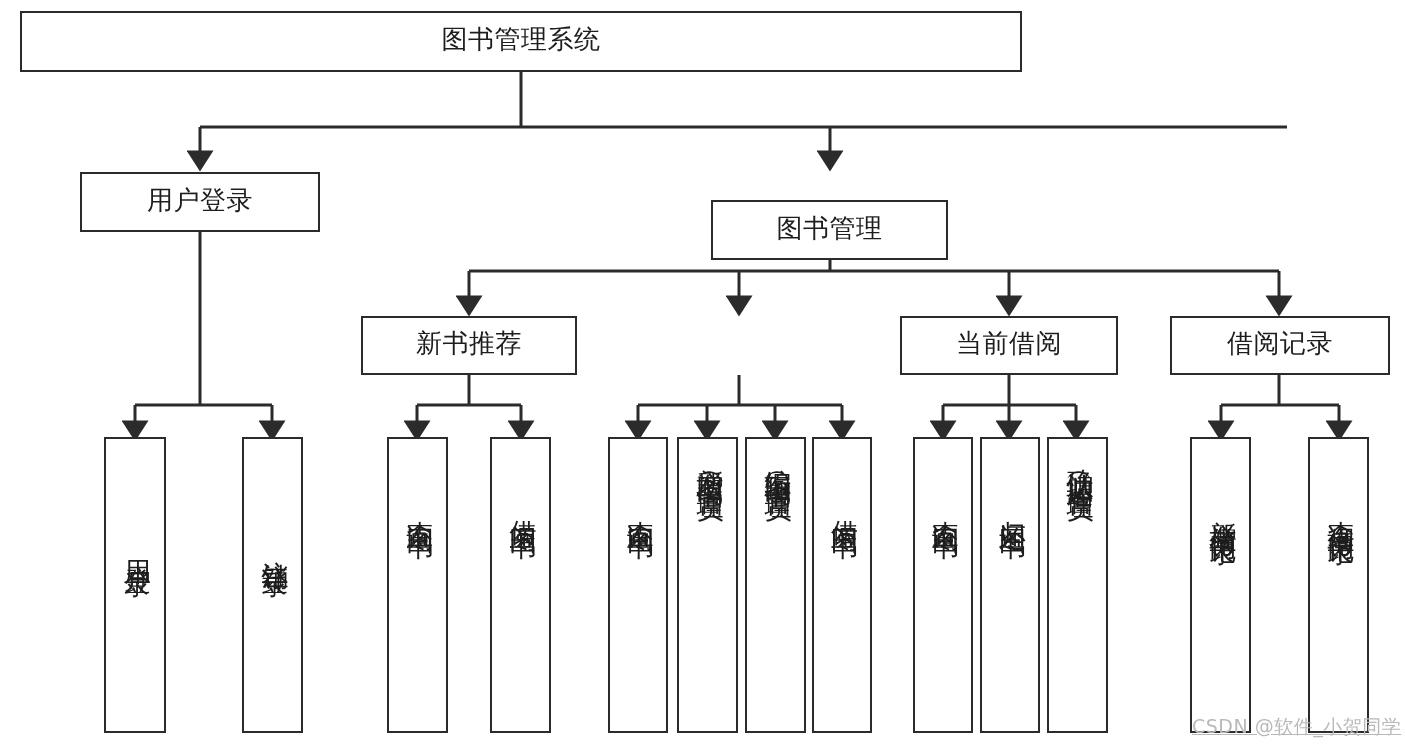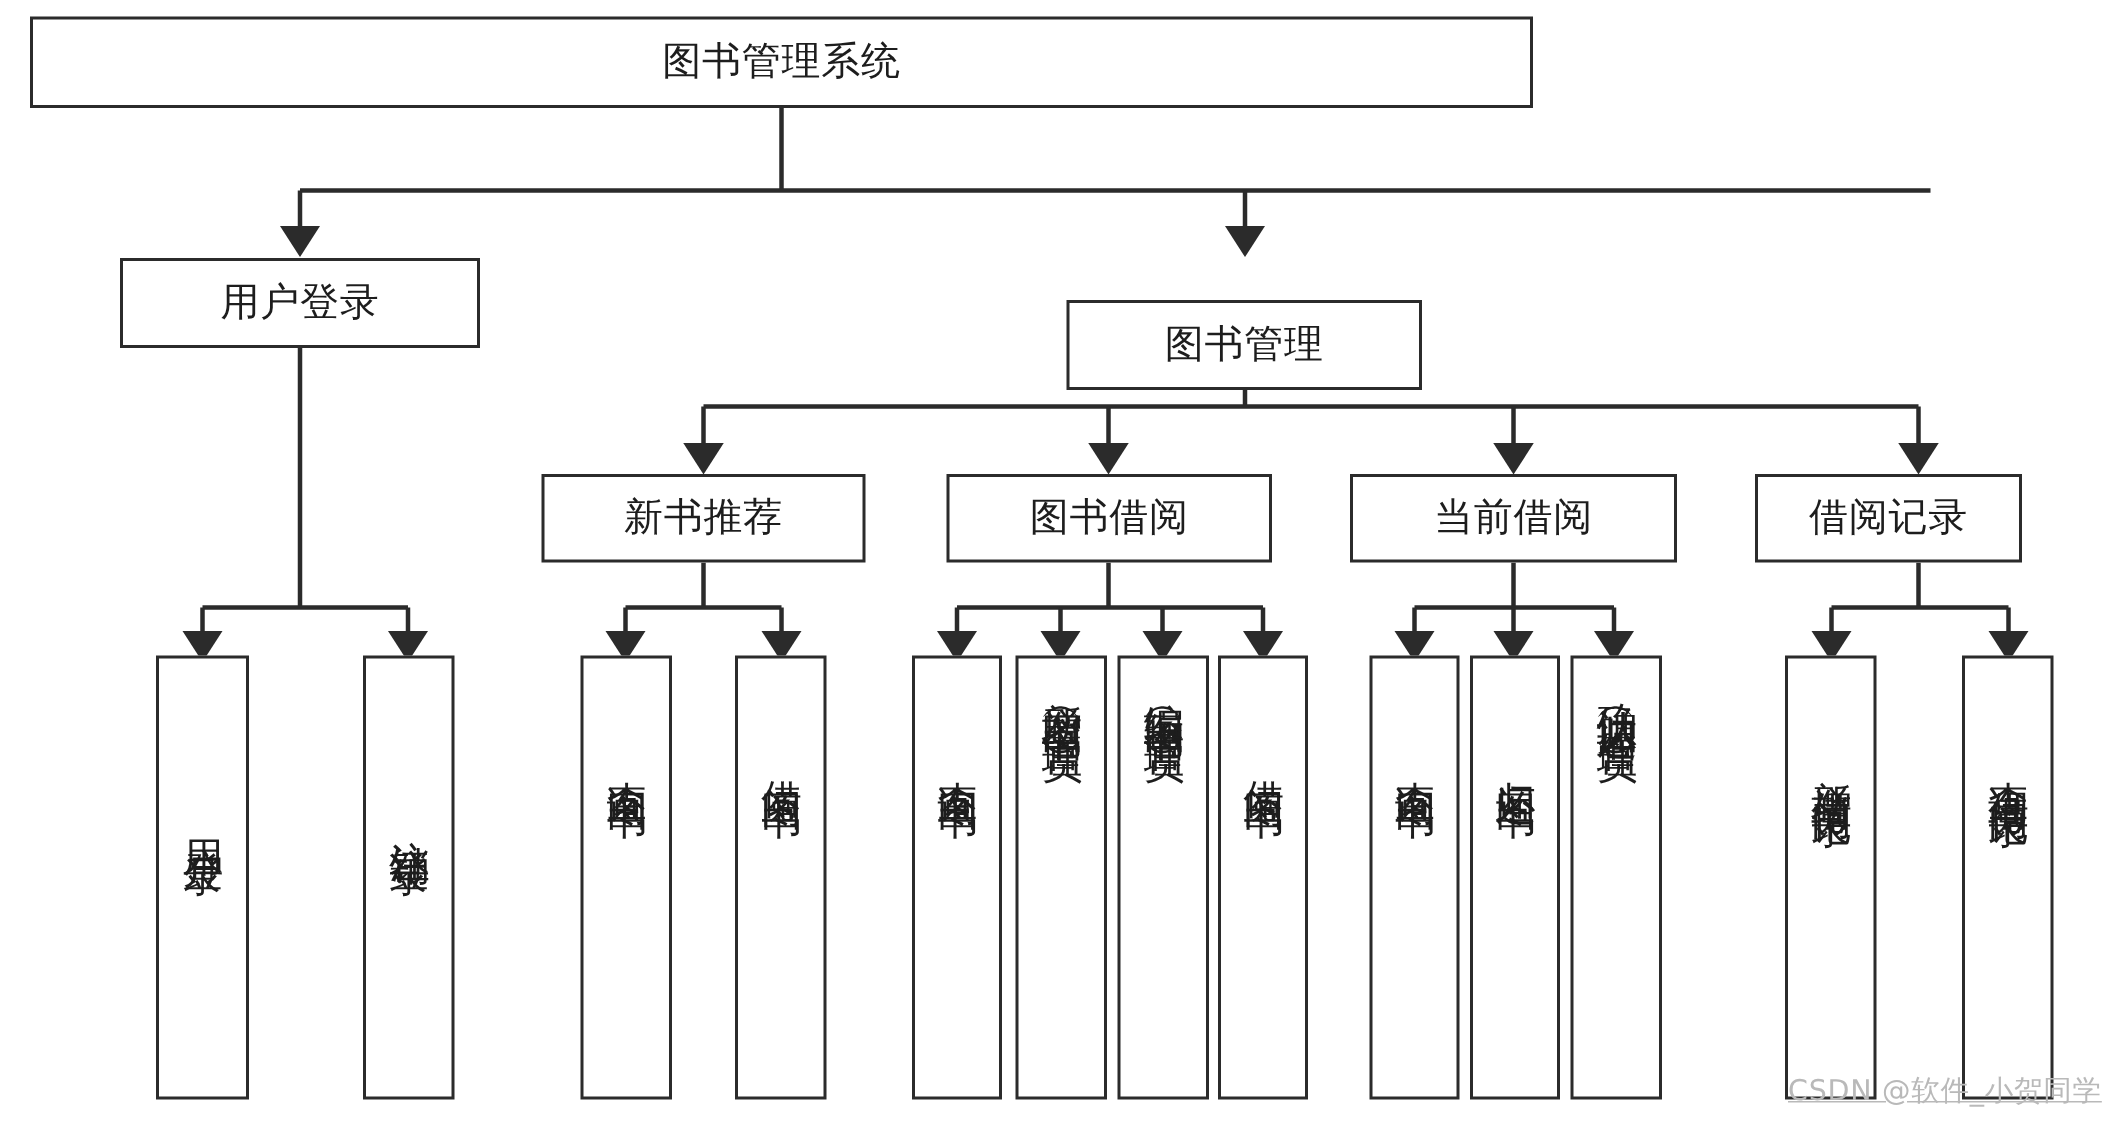--- a/index.html
+++ b/index.html
@@ -29,20 +29,21 @@
     align-items:center;
     justify-content:center;
     color:#1d1d1d;
     z-index:2;
   }
   .node .label{
     display:block;
     line-height:1.18;
     letter-spacing:0.5px;
     white-space:pre;
+    font-family:Liberation Mono, monospace;
   }
   
   .node.horiz .label{
     font-size:26px;
   }
   
   .node.vert{
     align-items:flex-start;
     justify-content:center;
     padding-top:20px;
@@ -137,27 +138,24 @@
   <div class="node horiz" style="left:80px;top:172px;width:240px;height:60px;">
     <span class="label">用户登录</span>
   </div>
   <div class="node horiz" style="left:711px;top:172px;width:237px;height:60px;margin-top:28px;">
     <span class="label">图书管理</span>
   </div>
 
   <div class="node horiz" style="left:361px;top:316px;width:216px;height:59px;">
     <span class="label">新书推荐</span>
   </div>
-  <div class="node horiz" style="left:631px;top:316px;width:217px;height:59px;">
-    <span class="label">图书借阅</span>
-  </div>
   <div class="node horiz" style="left:900px;top:316px;width:218px;height:59px;">
     <span class="label">当前借阅</span>
   </div>
-  <div class="node horiz" style="left:1170px;top:316px;width:178px;height:59px;">
+  <div class="node horiz" style="left:1170px;top:316px;width:220px;height:59px;">
     <span class="label">借阅记录</span>
   </div>
 
   <div class="node vert low" style="left:104px;top:437px;width:62px;height:296px;">
     <span class="label">用户登录</span>
   </div>
   <div class="node vert low" style="left:242px;top:437px;width:61px;height:296px;">
     <span class="label">注销登录</span>
   </div>
 

